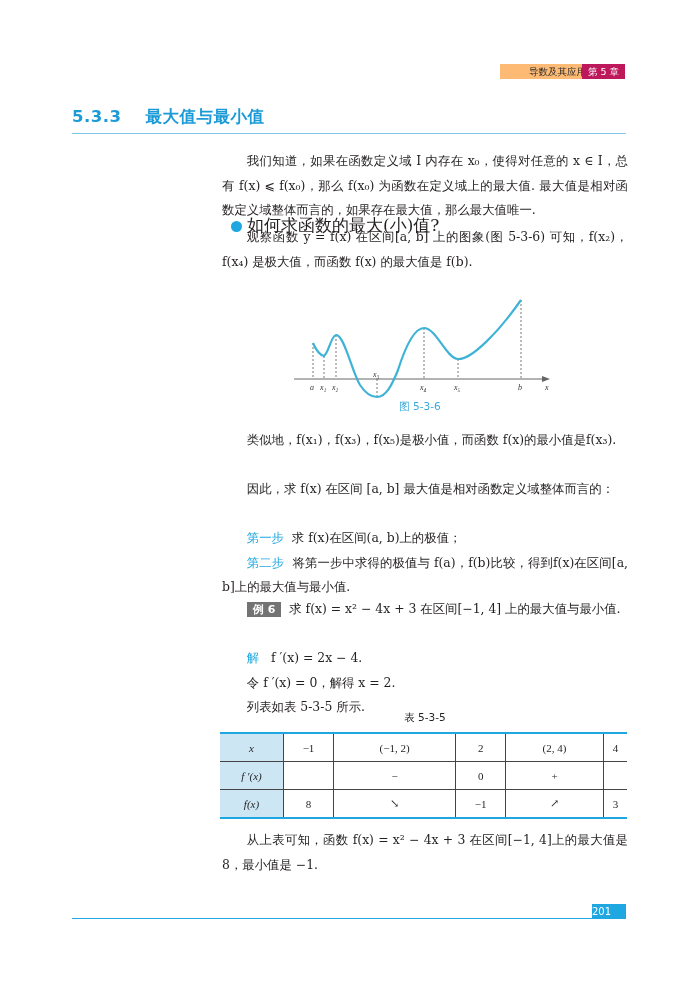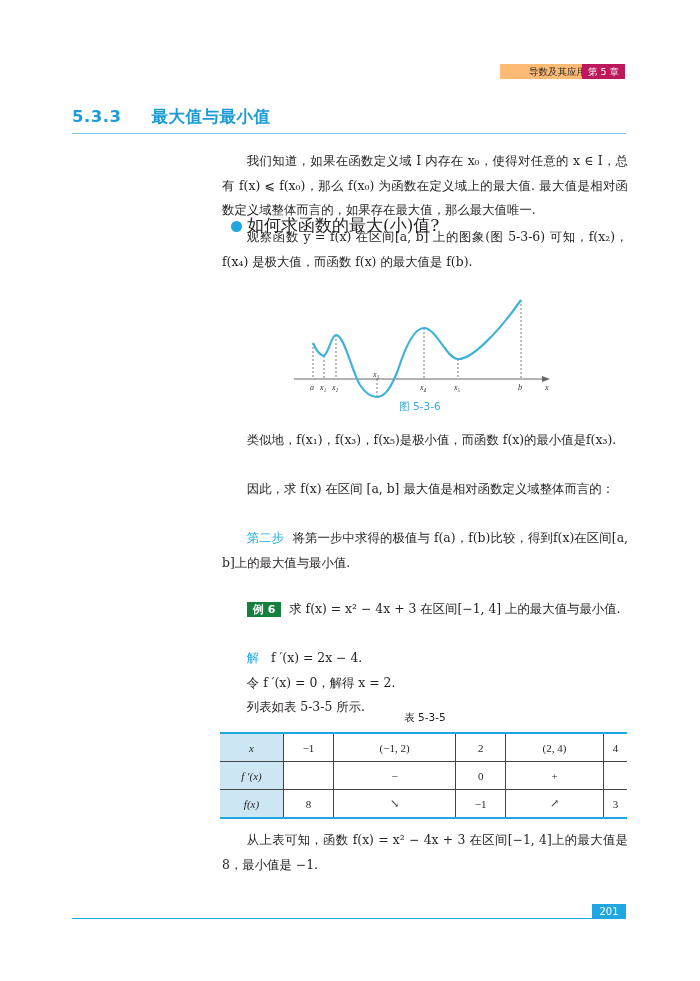--- a/index.html
+++ b/index.html
@@ -5,45 +5,45 @@
   html, body { margin: 0; padding: 0; background: #ffffff; }
   body { width: 700px; height: 981px; position: relative; overflow: hidden;
          font-family: "DejaVu Serif", "Liberation Serif", serif; color: #231f20; }
   .abs { position: absolute; }
   .header-tag { position: absolute; top: 64px; height: 15px; font-family: "DejaVu Sans", "Liberation Sans", sans-serif;
                 font-size: 9.5px; line-height: 15px; }
   .chapter-name { left: 500px; width: 91px; background: #fdba74; color: #2a2a2a; text-align: center; padding-left: 12px; }
   .chapter-num { left: 582px; width: 43px; background: #be185d; color: #ffffff; text-align: center; }
   .section-title { left: 72px; top: 106px; font-family: "DejaVu Sans", "Liberation Sans", sans-serif;
                    font-size: 16.5px; color: #1a9ad6; font-weight: bold; letter-spacing: 0.5px; }
-  .section-title .num { margin-right: 30px; }
+  .section-title .num { margin-right: 24px; }
   .section-rule { left: 72px; top: 133px; width: 554px; height: 1px; background: #7fc9ea; }
   .para { position: absolute; left: 222px; width: 406px; font-size: 12.4px; line-height: 24.5px; text-align: justify; }
   .para p { margin: 0; }
   .ind { text-indent: 2em; }
   .blue-label { color: #1ea7e0; }
   .question { position: absolute; left: 231px; top: 214px; font-size: 17px; }
   .dot { display: inline-block; width: 11px; height: 11px; border-radius: 50%; background: #1ea7e0;
          vertical-align: -1px; margin-right: 5px; }
-  .example-badge { background: #15803d; color: #ffffff; font-family: "DejaVu Sans","Liberation Sans",sans-serif;
+  .example-badge { background: #737373; color: #ffffff; font-family: "DejaVu Sans","Liberation Sans",sans-serif;
                    font-weight: bold; font-size: 11px; padding: 1px 6px; margin-right: 8px; }
   .figure { left: 280px; top: 290px; width: 280px; height: 130px; }
   .fig-caption { left: 380px; top: 400px; width: 80px; text-align: center; font-size: 10.5px; color: #3aa9dc;
                  font-family: "DejaVu Sans","Liberation Sans",sans-serif; }
   .table-caption { left: 380px; top: 711px; width: 90px; text-align: center; font-size: 10.5px;
                    font-family: "DejaVu Sans","Liberation Sans",sans-serif; }
   table.vt { position: absolute; left: 220px; top: 732px; width: 407px; border-collapse: collapse;
              font-size: 11px; font-family: "Liberation Serif","DejaVu Serif",serif; }
   table.vt td { height: 27px; text-align: center; border-left: 1px solid #444; border-bottom: 1px solid #444; padding: 0; }
   table.vt tr:first-child td { border-top: 2px solid #1ea7e0; }
   table.vt tr:last-child td { border-bottom: 2px solid #1ea7e0; }
   table.vt td:first-child { border-left: none; background: #cde6f4; width: 63px; font-style: italic; }
   .footer-rule { left: 72px; top: 918px; width: 554px; height: 1px; background: #1ea7e0; }
   .page-num { left: 592px; top: 904px; width: 34px; height: 15px; background: #1ea7e0; color: #ffffff;
-              font-family: "DejaVu Sans","Liberation Sans",sans-serif; font-size: 10px; line-height: 15px; text-align: center; }
+              font-family: "DejaVu Sans","Liberation Sans",sans-serif; font-size: 10px; line-height: 15px; text-align: left; }
 </style>
 </head>
 <body>
 
 <div class="header-tag chapter-name">导数及其应用</div>
 <div class="header-tag chapter-num">第 5 章</div>
 
 <div class="abs section-title">
   <span class="num">5.3.3</span><span>最大值与最小值</span>
 </div>
@@ -93,20 +93,21 @@
 
 <div class="para" style="top:428px;">
   <p class="ind">类似地，f(x₁)，f(x₃)，f(x₅)是极小值，而函数 f(x)的最小值是f(x₃).</p>
 </div>
 
 <div class="para" style="top:477px;">
   <p class="ind">因此，求 f(x) 在区间 [a, b] 最大值是相对函数定义域整体而言的：</p>
 </div>
 
 <div class="para" style="top:526px;">
+  <p class="ind"><span class="blue-label">第一步</span>&nbsp;&nbsp;<span>求 f(x)在区间(a, b)上的极值；</span></p>
   <p class="ind"><span class="blue-label">第二步</span>&nbsp;&nbsp;<span>将第一步中求得的极值与 f(a)，f(b)比较，得到f(x)在区间[a, b]上的最大值与最小值.</span></p>
 </div>
 
 <div class="para" style="top:597px;">
   <p class="ind"><span class="example-badge">例 6</span><span>求 f(x) = x² − 4x + 3 在区间[−1, 4] 上的最大值与最小值.</span></p>
 </div>
 
 <div class="para" style="top:646px;">
   <p class="ind"><span class="blue-label">解</span>&nbsp;&nbsp;&nbsp;<span>f ′(x) = 2x − 4.</span></p>
   <p class="ind">令 f ′(x) = 0，解得 x = 2.</p>

